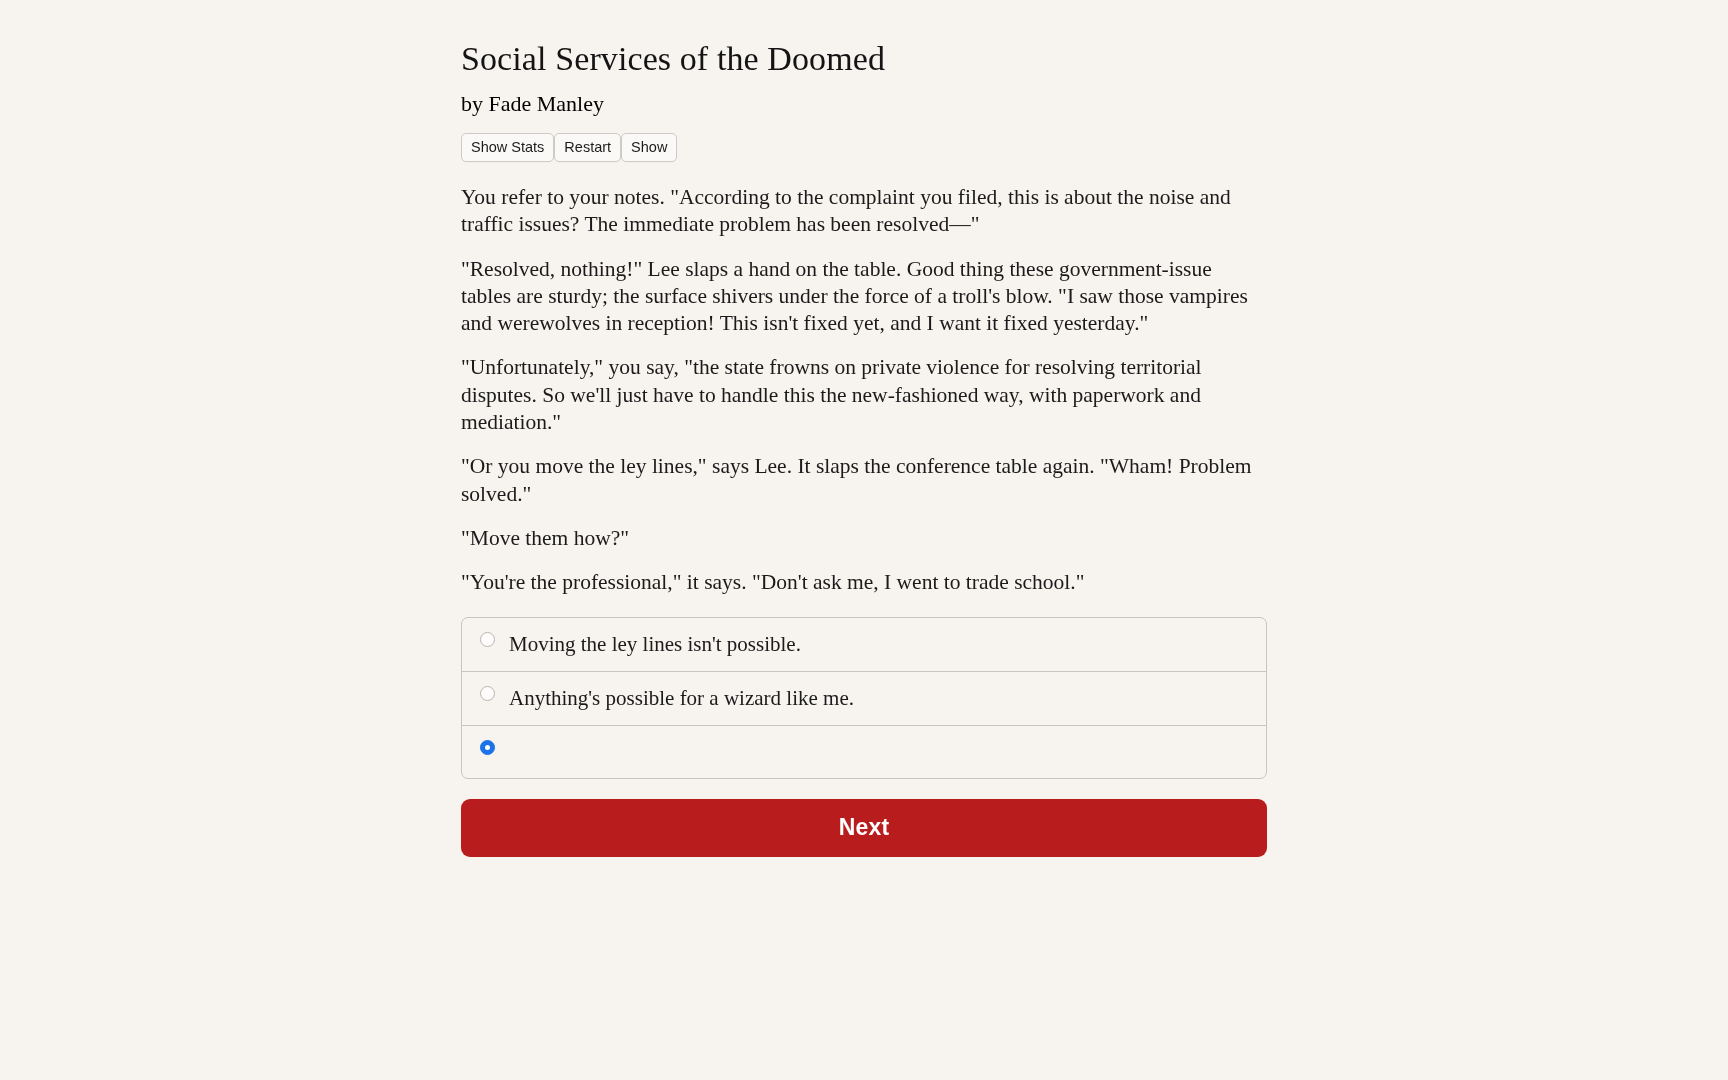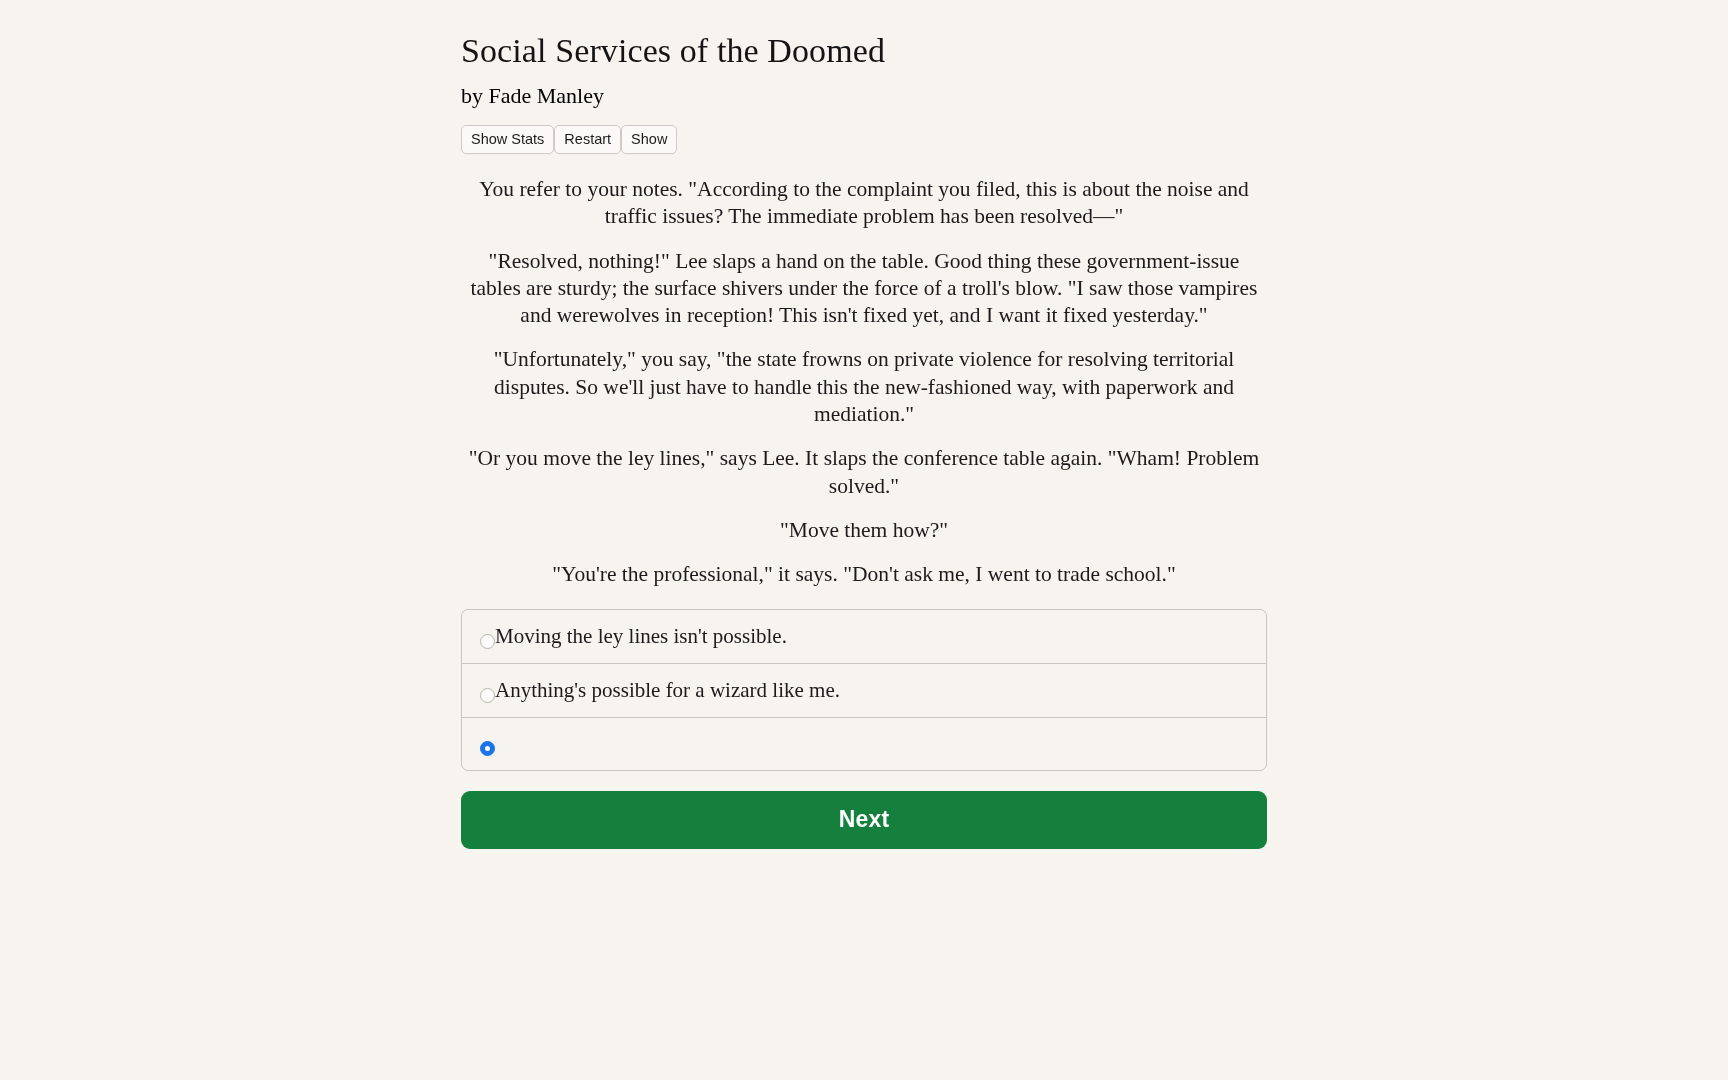--- a/index.html
+++ b/index.html
@@ -15,21 +15,21 @@
     overflow: hidden;
   }
   .page {
     width: 1728px;
     height: 1080px;
     box-sizing: border-box;
     display: block;
   }
   .content {
     width: 806px;
-    margin: 8px auto;
+    margin: 16px auto;
     padding-top: 22px;
     box-sizing: border-box;
   }
   .title {
     font-family: "Liberation Serif", serif;
     font-size: 34px;
     font-weight: 400;
     line-height: 1.25;
     margin: 0 0 4px 0;
     letter-spacing: 0.1px;
@@ -63,32 +63,32 @@
   }
   .story p {
     font-size: 21.5px;
     line-height: 1.27;
     margin: 0 0 17px 0;
     color: #1b1b1b;
     font-family: "Liberation Serif", serif;
   }
   .story {
     margin-top: 22px;
-    text-align: center;
   }
   .choices {
     border: 1px solid #c9c4be;
     border-radius: 7px;
     overflow: hidden;
     margin-top: 20px;
     background: transparent;
   }
   .choice {
     display: flex;
-    align-items: flex-end;
+    align-items: flex-start;
+    gap: 14px;
     padding: 14px 18px;
     border-bottom: 1px solid #c9c4be;
     cursor: pointer;
     min-height: 24px;
   }
   .choice:last-child {
     border-bottom: none;
   }
   .radio {
     width: 15px;
@@ -118,21 +118,21 @@
   .choice-label {
     font-family: "Liberation Serif", serif;
     font-size: 21px;
     line-height: 1.2;
     color: #1b1b1b;
   }
   .next-btn {
     display: block;
     width: 100%;
     margin-top: 20px;
-    background: #15803d;
+    background: #b91c1c;
     color: #ffffff;
     border: none;
     border-radius: 9px;
     font-family: "Liberation Sans", sans-serif;
     font-weight: bold;
     font-size: 23px;
     padding: 15px 0 16px 0;
     cursor: pointer;
     letter-spacing: 0.2px;
   }

